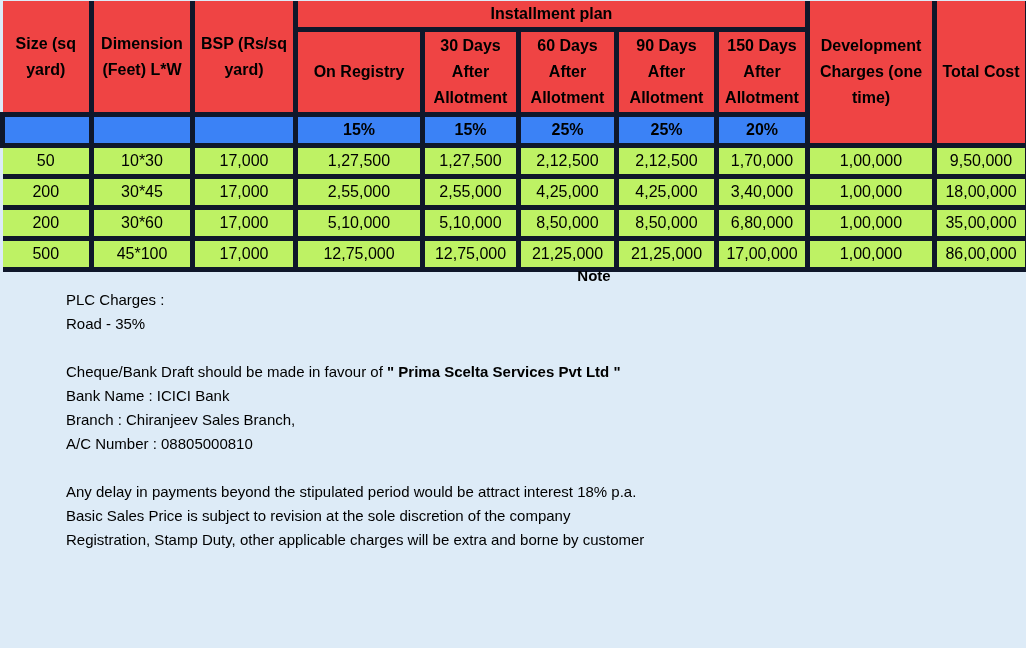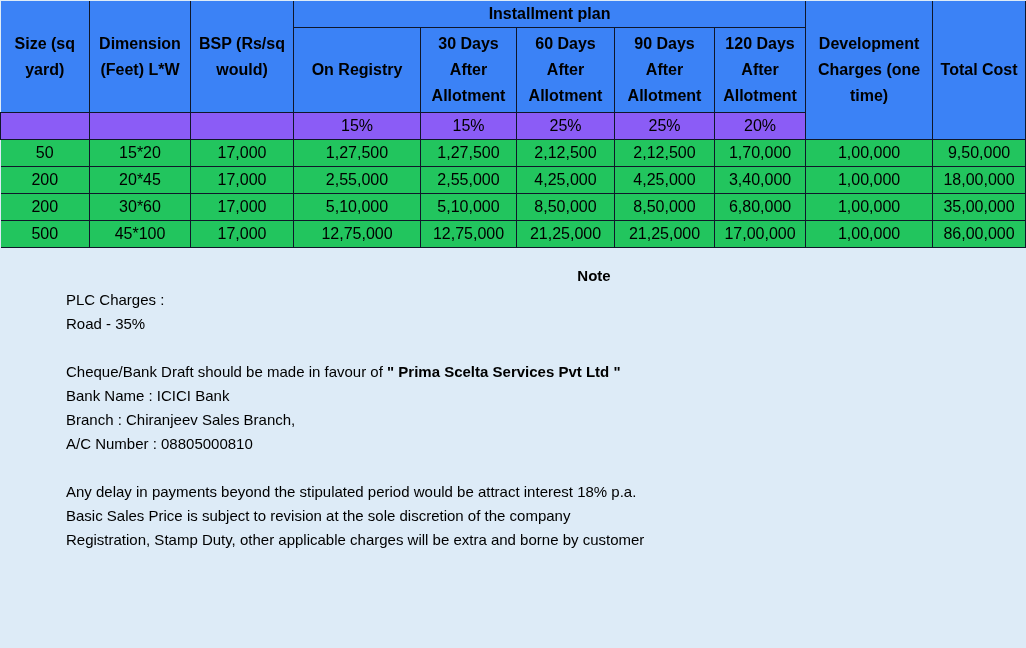--- a/index.html
+++ b/index.html
@@ -10,32 +10,32 @@
     color:#000;
     position:relative;
   }
   table.price {
     position:absolute; left:0; top:1px;
     border-collapse:collapse;
     table-layout:fixed;
     width:1025px;
   }
   table.price td {
-    border:1px solid #0f172a;
+    border:5px solid #0f172a;
     text-align:center;
     vertical-align:middle;
     padding:0;
     font-size:16px;
     line-height:26px;
   }
-  .hdr { background:#3b82f6; font-weight:bold; }
+  .hdr { background:#ef4444; font-weight:bold; }
   .hdr.top { border-top:none !important; }
   .hdr.left { border-left:none !important; }
-  .pct { background:#8b5cf6; font-weight:normal; height:24px; }
-  .row td { background:#22c55e; height:25px; }
+  .pct { background:#3b82f6; font-weight:bold; height:24px; }
+  .row td { background:#bef264; height:25px; }
   .row td.first { border-left:none; }
   .notes {
     position:absolute; left:22px; top:264px; width:1016px;
     font-size:15px;
     margin-left:44px;
   }
   .notes .title { text-align:center; font-weight:bold; height:24px; line-height:24px; padding-left:40px; }
   .notes .line { height:24px; line-height:24px; white-space:nowrap; }
   .notes .gap { height:24px; }
   .notes b { font-weight:bold; }
@@ -53,57 +53,57 @@
       <col style="width:98px">
     <col style="width:100px">
       <col style="width:91px">
       <col style="width:127px">
       <col style="width:93px">
   </colgroup>
   <tbody>
       <tr style="height:24px">
     <td class="hdr top left" rowspan="2">Size (sq yard)</td>
     <td class="hdr top" rowspan="2">Dimension (Feet) L*W</td>
-    <td class="hdr top" rowspan="2">BSP (Rs/sq would)</td>
+    <td class="hdr top" rowspan="2">BSP (Rs/sq yard)</td>
     <td class="hdr top" colspan="5">Installment plan</td>
     <td class="hdr top" rowspan="3">Development Charges (one time)</td>
     <td class="hdr top" rowspan="3">Total Cost</td>
   </tr>
   <tr style="height:85px">
     <td class="hdr">On Registry</td>
     <td class="hdr">30 Days After Allotment</td>
     <td class="hdr">60 Days After Allotment</td>
     <td class="hdr">90 Days After Allotment</td>
-    <td class="hdr">120 Days After Allotment</td>
+    <td class="hdr">150 Days After Allotment</td>
   </tr>
   <tr>
     <td class="pct left" style="border-top:none"></td>
     <td class="pct" style="border-top:none"></td>
     <td class="pct" style="border-top:none"></td>
     <td class="pct">15%</td>
     <td class="pct">15%</td>
     <td class="pct">25%</td>
     <td class="pct">25%</td>
     <td class="pct">20%</td>
   </tr>
   <tr class="row">
     <td class="first">50</td>
-    <td>15*20</td>
+    <td>10*30</td>
     <td>17,000</td>
     <td>1,27,500</td>
     <td>1,27,500</td>
     <td>2,12,500</td>
     <td>2,12,500</td>
     <td>1,70,000</td>
     <td>1,00,000</td>
     <td>9,50,000</td>
   </tr>
   <tr class="row">
     <td class="first">200</td>
-    <td>20*45</td>
+    <td>30*45</td>
     <td>17,000</td>
     <td>2,55,000</td>
     <td>2,55,000</td>
     <td>4,25,000</td>
     <td>4,25,000</td>
     <td>3,40,000</td>
     <td>1,00,000</td>
     <td>18,00,000</td>
   </tr>
   <tr class="row">

